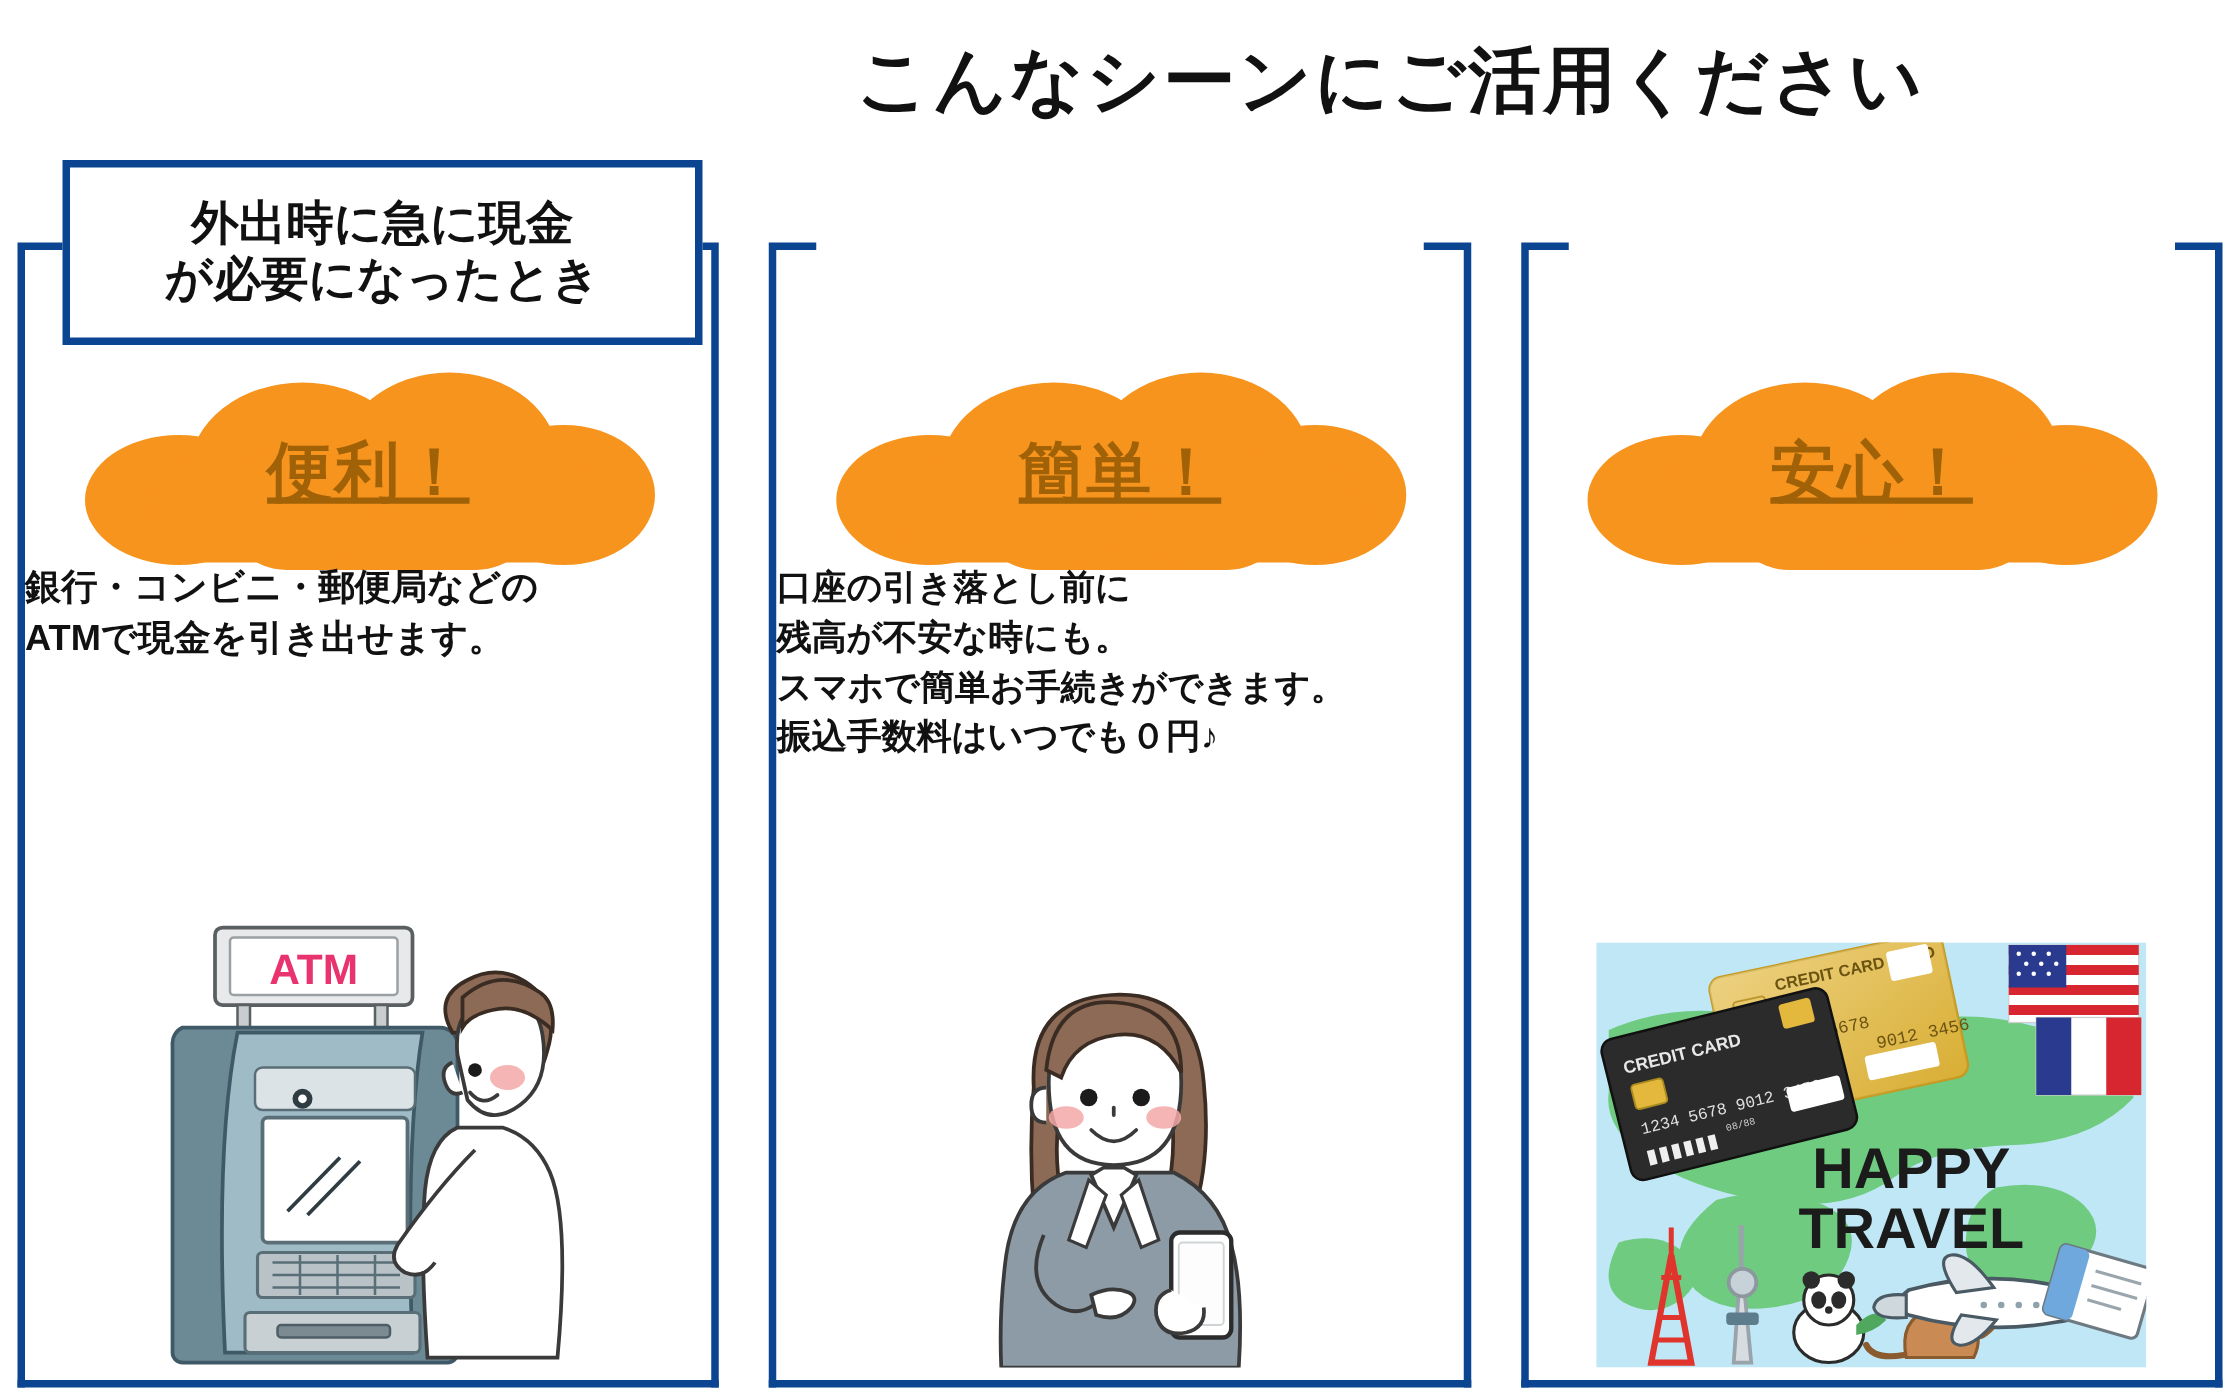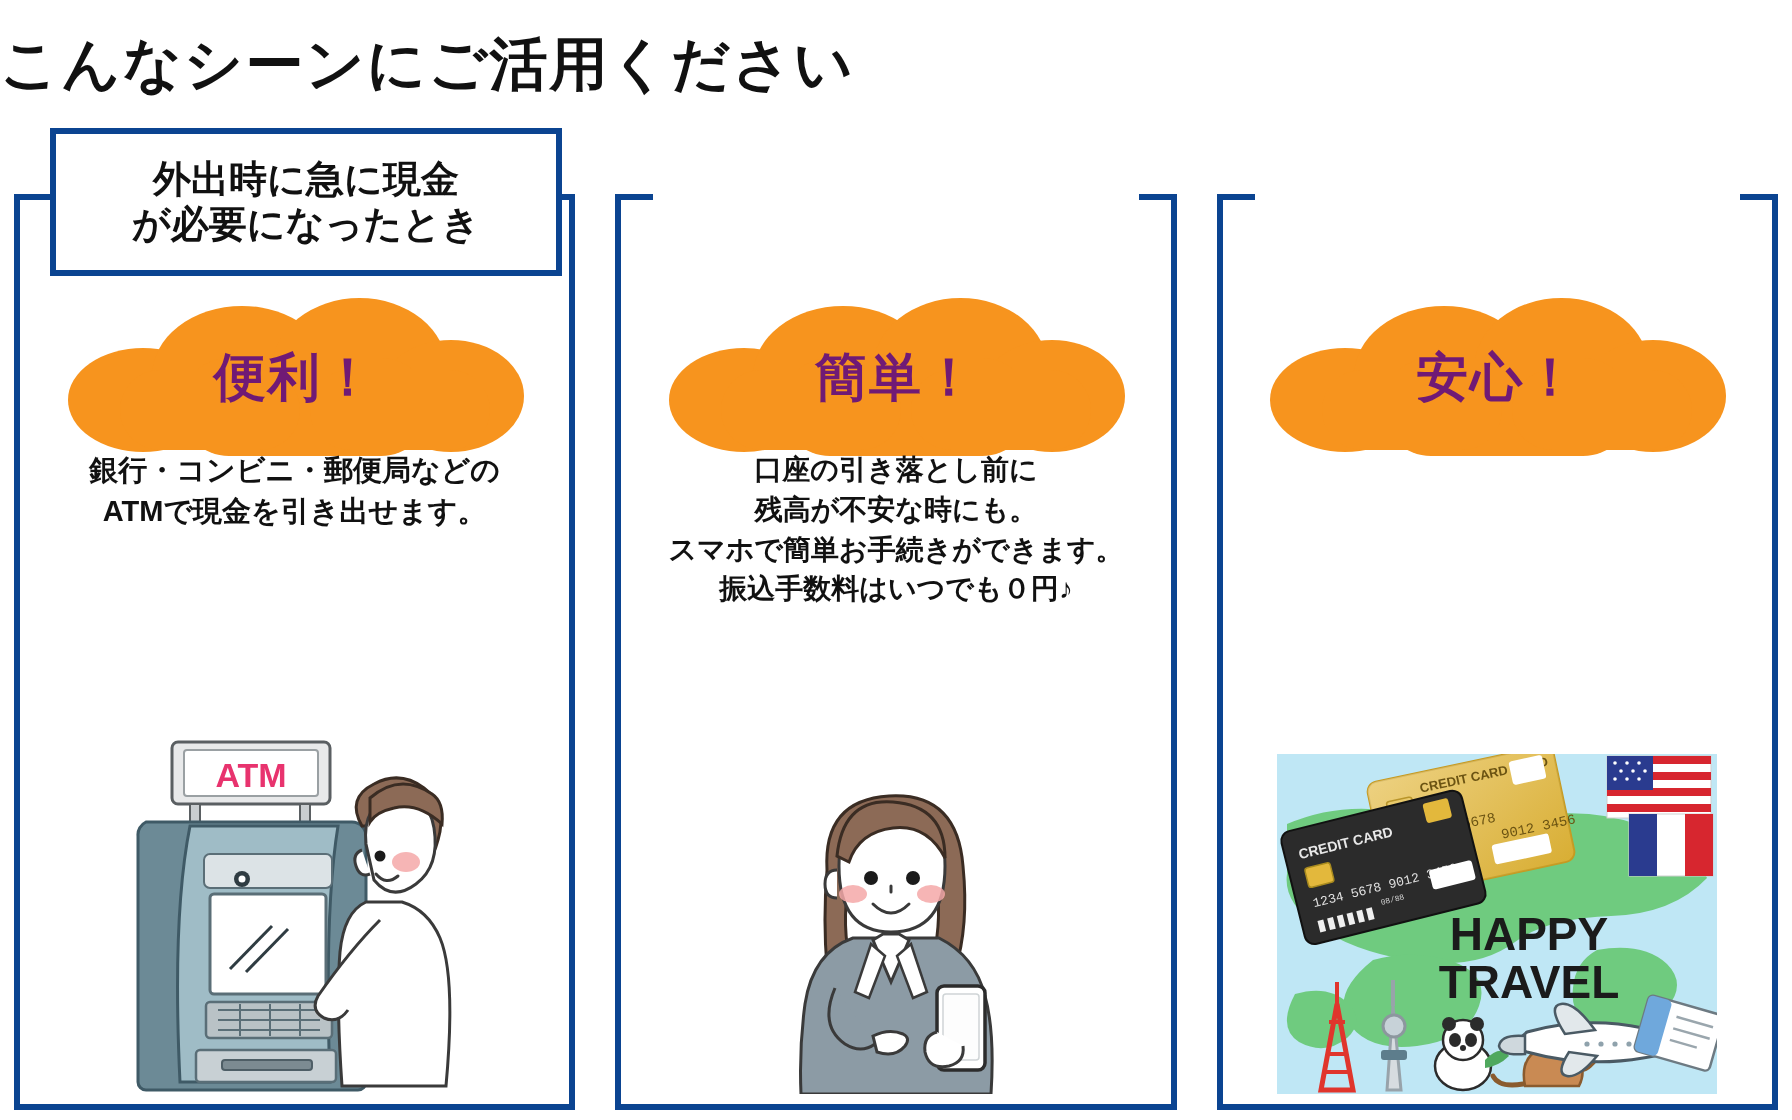--- a/index.html
+++ b/index.html
@@ -9,21 +9,21 @@
     font-family: "Liberation Sans", "DejaVu Sans", sans-serif;
     overflow: hidden;
   }
 
   #root { position: relative; width: 1792px; height: 1120px; background:#fff; }
 
   
   .page-title {
     position: absolute;
     top: 26px; left: 0; width: 1540px;
-    text-align: left;
+    text-align: right;
     font-size: 58px;
     font-weight: bold;
     letter-spacing: 2px;
     color: #111111;
     white-space: nowrap;
   }
 
   
   .panels {
     position: absolute;
@@ -93,32 +93,32 @@
   .cloud-wrap .p6 { left: 60px;  top: 74px;  width: 180px; height: 80px;  border-radius: 44px; }
   .cloud-wrap .p7 { left: 250px; top: 74px;  width: 180px; height: 80px;  border-radius: 44px; }
   .cloud-text {
     position: absolute;
     inset: 0;
     display: flex;
     align-items: center;
     justify-content: center;
     font-size: 52px;
     font-weight: bold;
-    color: #701a75;
+    color: #a16207;
     letter-spacing: 2px;
     z-index: 3;
     padding-top: 14px;
+    text-decoration: underline;
   }
 
   
   .body-text {
     position: absolute;
     top: 250px;
     left: 0; width: 100%;
-    text-align: center;
     font-size: 29px;
     font-weight: bold;
     line-height: 1.42;
     color: #111111;
     white-space: pre-line;
     letter-spacing: 0px;
   }
   .body-text.small { font-size: 28px; }
 
   

